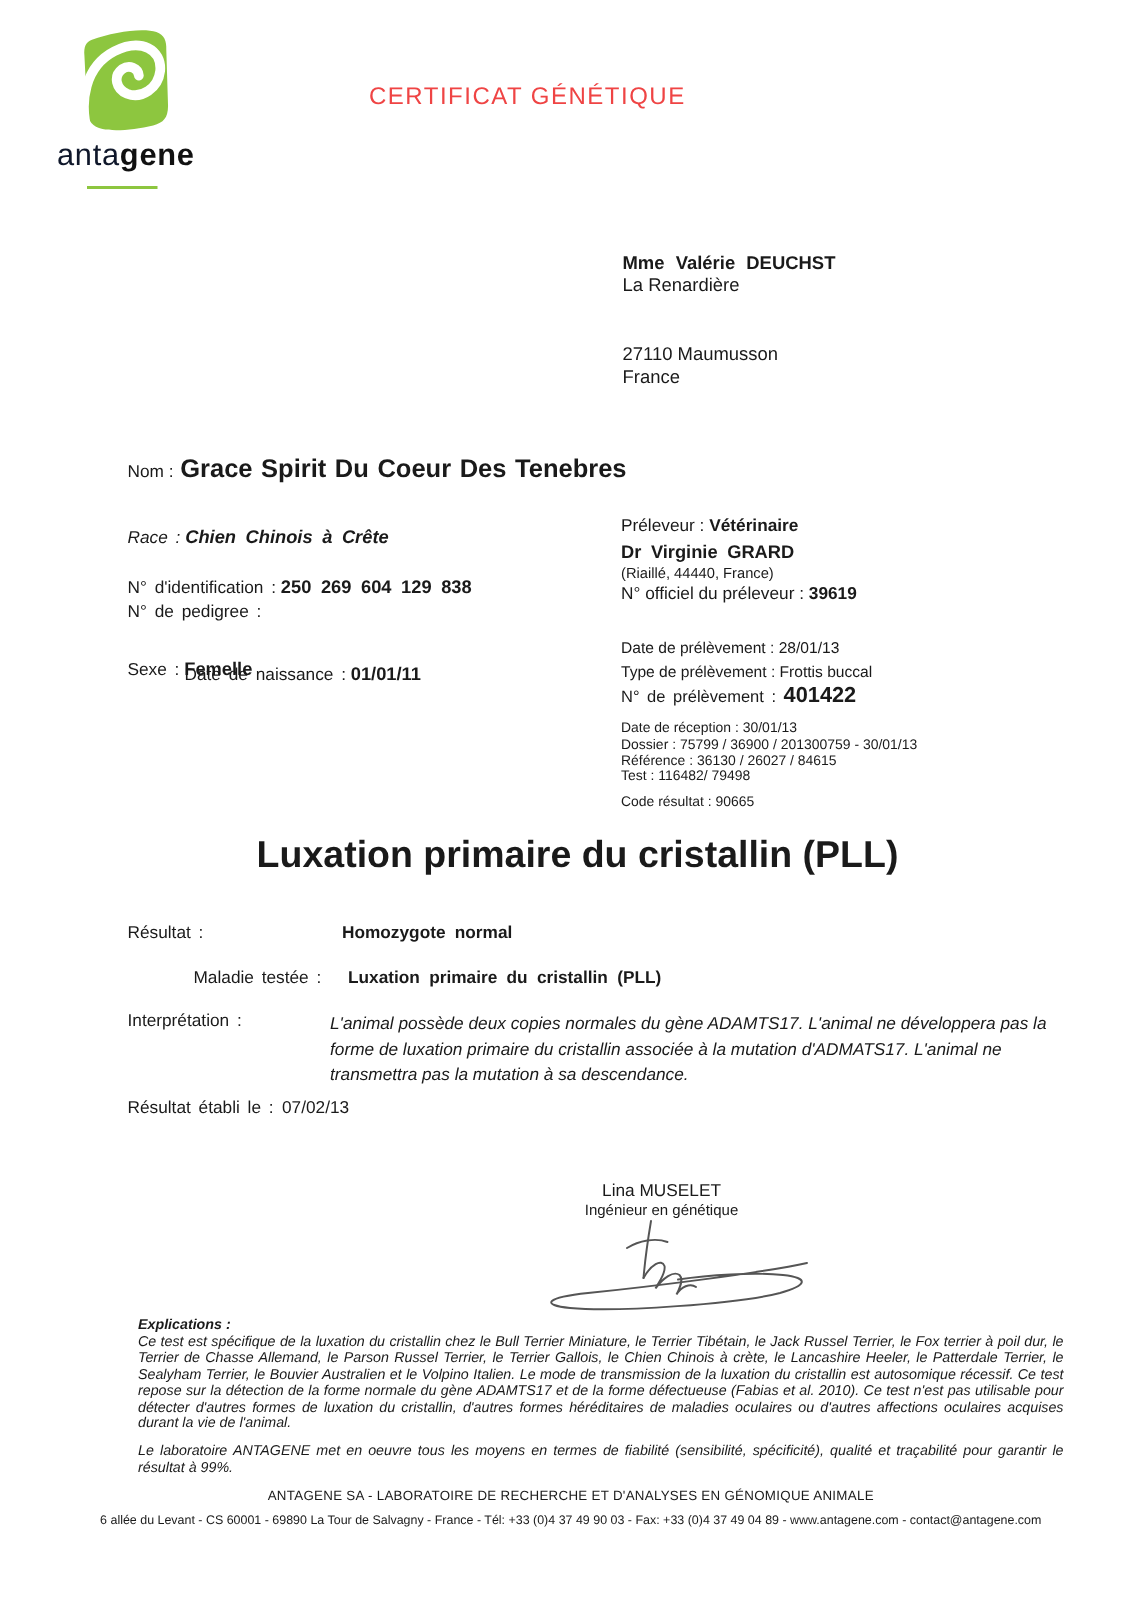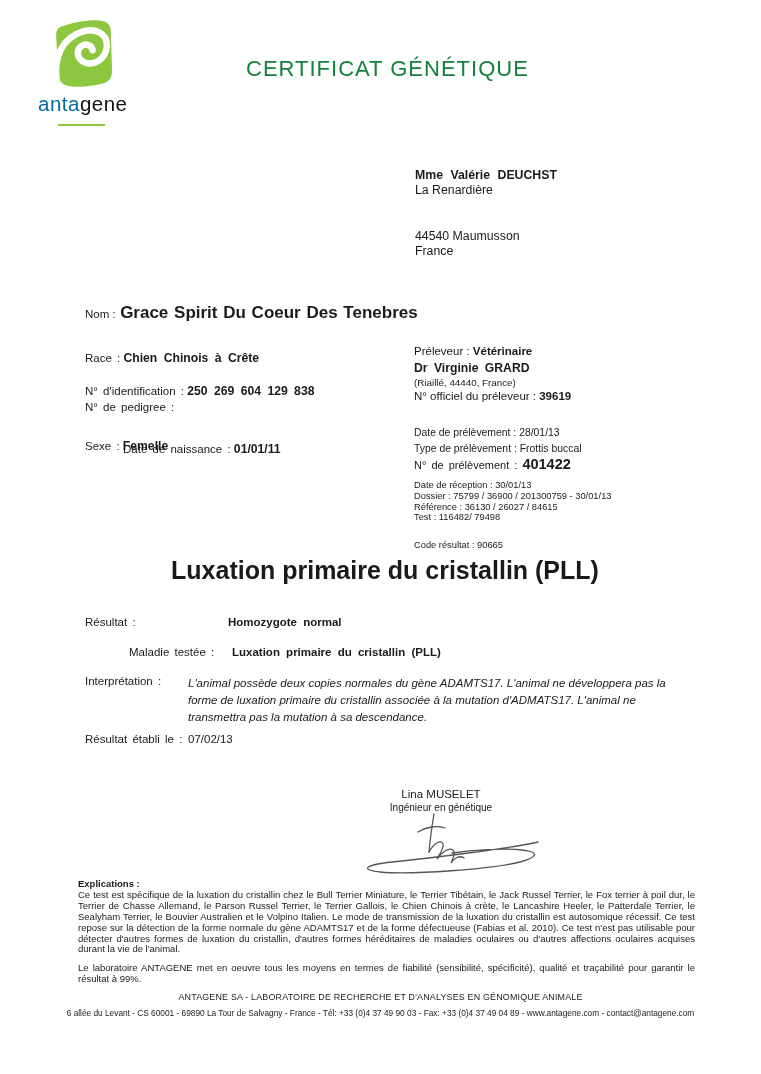--- a/index.html
+++ b/index.html
@@ -4,26 +4,26 @@
 <style>
   * { margin:0; padding:0; box-sizing:border-box; }
   html,body { background:#ffffff; }
   body { font-family:"Liberation Sans", sans-serif; color:#1a1a1a; }
   .page { position:relative; width:761px; height:1074px; margin:0 auto; background:#fff; overflow:hidden; }
 
   
   .logo { position:absolute; left:38px; top:18px; width:120px; }
   .logo-mark { display:block; margin-left:6px; }
   .logo-word { font-size:20.5px; letter-spacing:0.5px; margin-top:2px; }
-  .logo-word .pre { color:#0369a1; }
-  .logo-word .suf { color:#111; font-weight:normal; }
+  .logo-word .pre { color:#0f172a; }
+  .logo-word .suf { color:#111; font-weight:bold; }
   .logo-underline { width:47px; height:2px; margin:8px 0 0 20px; }
 
   
-  .doc-title { position:absolute; left:246px; top:56px; font-size:22px; letter-spacing:1px; color:#15803d; white-space:nowrap; }
+  .doc-title { position:absolute; left:246px; top:56px; font-size:16px; letter-spacing:1px; color:#ef4444; white-space:nowrap; }
 
   
   .recipient { position:absolute; left:415px; top:168px; font-size:12.3px; line-height:15px; }
   .recipient .name { font-weight:bold; word-spacing:4px; }
   .recipient .gap { height:31px; }
 
   
   .nom-row { position:absolute; left:85px; top:303px; white-space:nowrap; }
   .nom-row .lbl { font-size:11.5px; }
   .nom-row .val { font-size:17px; font-weight:bold; word-spacing:1px; }
@@ -55,21 +55,21 @@
   .res-val-b { font-weight:bold; word-spacing:3px; white-space:nowrap; }
   .res-val-p { width:482px; line-height:17px;font-style:italic; }
 
   
   .signatory { position:absolute; left:330px; top:788px; width:222px; text-align:center; }
   .signatory .s-name { font-size:11.5px; }
   .signatory .s-title { font-size:10px; margin-top:2px; }
   .signature { position:absolute; left:352px; top:812px; }
 
   
-  .explications { position:absolute; left:78px; top:879px; width:617px; font-size:9.5px; line-height:10.9px; }
+  .explications { position:absolute; left:92px; top:879px; width:617px; font-size:9.5px; line-height:10.9px;font-style:italic; }
   .explications .x-lbl { font-weight:bold; }
   .explications p { text-align:justify; }
   .explications .p2 { margin-top:8px; }
 
   
   .footer { position:absolute; left:0; top:992px; width:761px; text-align:center; }
   .footer .f1 { font-size:8.9px; letter-spacing:0.2px; }
   .footer .f2 { font-size:8.3px; margin-top:6px; }
 </style>
 </head>
@@ -89,30 +89,30 @@
     </div>
     <div class="logo-underline" style="background:#8dc63f;"></div>
   </div>
 
   <div class="doc-title">CERTIFICAT GÉNÉTIQUE</div>
 
   <div class="recipient">
     <div class="name">Mme Valérie DEUCHST</div>
     <div>La Renardière</div>
     <div class="gap"></div>
-    <div>44540 Maumusson</div>
+    <div>27110 Maumusson</div>
     <div>France</div>
   </div>
 
   <div class="nom-row">
     <span class="lbl">Nom :</span>
     <span class="val">Grace Spirit Du Coeur Des Tenebres</span>
   </div>
 
-  <div class="lrow" style="top:351px;">
+  <div class="lrow" style="top:351px;font-style:italic;">
     <span class="lbl">Race :</span>
     <span class="val">Chien Chinois à Crête</span>
   </div>
   <div class="lrow" style="top:384px;">
     <span class="lbl">N° d'identification :</span>
     <span class="val">250 269 604 129 838</span>
   </div>
   <div class="lrow" style="top:400px;">
     <span class="lbl">N° de pedigree :</span>
     <span class="val"></span>
@@ -148,34 +148,34 @@
   <div class="rcol r-sampno" style="top:456px;">
     <span>N° de prélèvement :</span>
     <span class="val">401422</span>
   </div>
 
   <div class="rcol r-rec" style="top:480px;">
     <div><span>Date de réception :</span> <span>30/01/13</span></div>
     <div><span>Dossier :</span> <span>75799 / 36900 / 201300759 - 30/01/13</span></div>
     <div><span>Référence :</span> <span>36130 / 26027 / 84615</span></div>
     <div><span>Test :</span> <span>116482/ 79498</span></div>
-    <div style="margin-top:17px;"><span>Code résultat :</span> <span>90665</span></div>
+    <div style="margin-top:6px;"><span>Code résultat :</span> <span>90665</span></div>
   </div>
 
   <div class="test-title">Luxation primaire du cristallin (PLL)</div>
 
   <div class="res-row" style="top:616px;gap:40px;">
     <span class="res-lbl">Résultat :</span>
     <span class="res-val-b">Homozygote normal</span>
   </div>
   <div class="res-row" style="top:646px;padding-left:44px;">
     <span class="res-lbl">Maladie testée :</span>
     <span class="res-val-b">Luxation primaire du cristallin (PLL)</span>
   </div>
-  <div class="res-row" style="top:675px;">
+  <div class="res-row" style="top:675px;gap:32px;">
     <span class="res-lbl">Interprétation :</span>
     <span class="res-val-p">L'animal possède deux copies normales du gène ADAMTS17. L'animal ne développera pas la forme de luxation primaire du cristallin associée à la mutation d'ADMATS17. L'animal ne transmettra pas la mutation à sa descendance.</span>
   </div>
   <div class="res-row" style="top:733px;">
     <span class="res-lbl">Résultat établi le :</span>
     <span>07/02/13</span>
   </div>
 
   <div class="signatory">
     <div class="s-name">Lina MUSELET</div>

